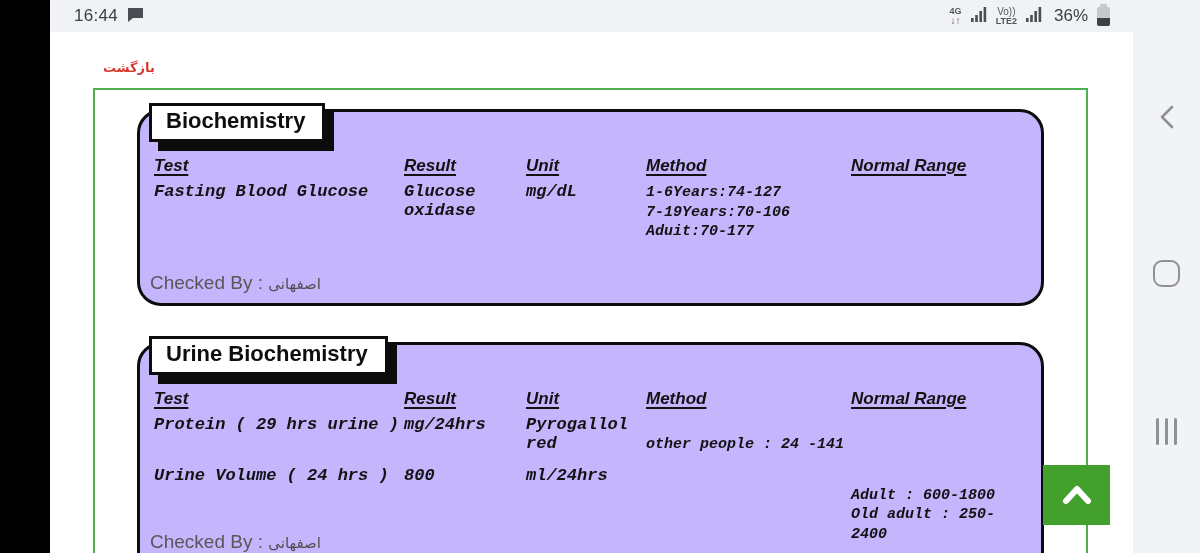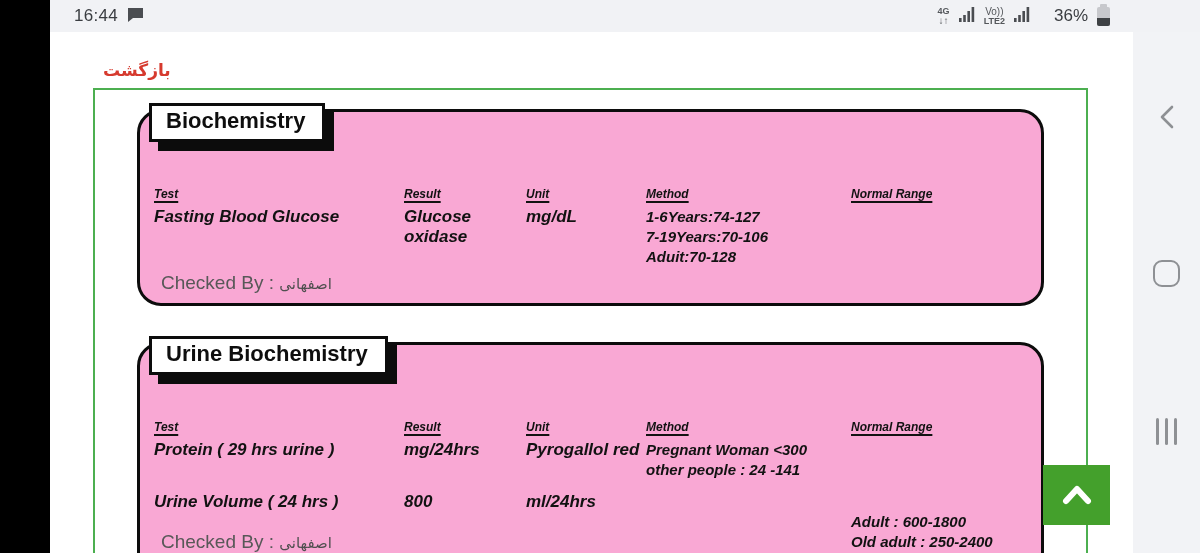--- a/index.html
+++ b/index.html
@@ -18,77 +18,77 @@
     position:absolute; left:50px; top:0; width:1150px; height:32px;
     background:#f1f2f5; display:flex; align-items:center; justify-content:space-between;
     padding:0 90px 0 24px; z-index:4;
   }
   .status-left { display:flex; align-items:center; gap:9px; }
   .status-time { font-size:17px; color:#3a3d41; letter-spacing:.3px; }
   .status-right { display:flex; align-items:center; gap:9px; }
   .stacked { display:flex; flex-direction:column; align-items:center; line-height:1; color:#54575b; }
   .stacked .top { font-size:9px; font-weight:bold; }
   .stacked .bot { font-size:10px; }
-  .pct { font-size:17px; color:#3a3d41; margin-left:15px; }
+  .pct { font-size:17px; color:#3a3d41; margin-left:3px; }
   .battery { width:13px; height:24px; display:flex; flex-direction:column; align-items:center; }
   .battery .nub { width:7px; height:3px; background:#c7c8cc; border-radius:1px 1px 0 0; }
   .battery .body { width:13px; height:19px; background:#c7c8cc; border-radius:2px; position:relative; overflow:hidden; }
   .battery .fill { position:absolute; left:0; right:0; bottom:0; height:40%; background:#3e4144; }
 
   
   .nav-bar { position:absolute; right:0; top:32px; width:67px; height:521px; background:#f2f3f6; z-index:4; }
   .nav-btn { position:absolute; left:0; width:67px; display:flex; justify-content:center; }
   .nav-back { top:72px; }
   .nav-home { top:228px; }
   .nav-recents { top:386px; }
   .squircle { width:27px; height:27px; border:2.5px solid #8e9094; border-radius:9px; }
   .recent-bars { display:flex; gap:6px; }
   .recent-bars i { display:block; width:3px; height:27px; background:#8e9094; border-radius:2px; }
 
   
   .back-link {
     position:absolute; left:103px; top:60px; color:#d63a2e;
-    font-size:17px; font-weight:bold; z-index:3; cursor:pointer;
+    font-size:13px; font-weight:bold; z-index:3; cursor:pointer;
   }
 
   
   .green-box {
     position:absolute; left:93px; top:88px; width:995px; height:480px;
     border:2px solid #4caf50; background:#fff; z-index:1;
   }
 
   
   .panel {
-    position:absolute; left:42px; width:907px; background:#f9a8d4;
+    position:absolute; left:42px; width:907px; background:#c4b5fd;
     border:3px solid #0c0c0c; border-radius:24px;
   }
   .panel1 { top:19px; height:197px; }
   .panel2 { top:252px; height:310px; }
 
   .legend {
     position:absolute; top:-9px; left:9px; background:#fff;
     border:3px solid #0c0c0c; box-shadow:9px 9px 0 0 #0c0c0c;
     padding:2px 17px 5px 14px; font-size:22px; font-weight:bold; color:#0e0e0e;
     white-space:nowrap; z-index:2;
   }
 
   .thead, .trow {
     display:grid; grid-template-columns:250px 122px 120px 205px 1fr;
     padding:0 18px 0 14px; color:#121212;
   }
-  .thead { margin-top:75px; font-size:12px; font-weight:bold; font-style:italic; }
+  .thead { margin-top:44px; font-size:17px; font-weight:bold; font-style:italic; }
   .thead span {
     text-decoration:underline; text-decoration-thickness:2px; text-underline-offset:3px;
     justify-self:start;
   }
-  .trow { margin-top:6px; font-size:17px; font-weight:bold; font-style:italic; }
+  .trow { margin-top:6px; font-size:17px; font-weight:bold; font-style:italic;font-family:Liberation Mono, monospace; }
   .trow + .trow { margin-top:12px; }
   .range-line { font-size:15px; line-height:1.18; }
 
-  .checked { position:absolute; left:21px; font-size:19px; color:#585858; white-space:nowrap; }
+  .checked { position:absolute; left:10px; font-size:19px; color:#585858; white-space:nowrap; }
   .checked1 { bottom:9px; }
   .checked2 { top:186px; }
   .checked .name { font-size:15px; color:#4f4f4f; margin-right:4px; }
 
   
   .scroll-top {
     position:absolute; left:1043px; top:465px; width:67px; height:60px;
     background:#44a02c; display:flex; align-items:center; justify-content:center;
     z-index:6; cursor:pointer; border:none;
   }
@@ -175,21 +175,21 @@
       <span>Normal Range</span>
     </div>
 
     <div class="trow">
       <span>Fasting Blood Glucose</span>
       <span>Glucose oxidase</span>
       <span>mg/dL</span>
       <span>
         <span class="range-line">1-6Years:74-127</span><br>
         <span class="range-line">7-19Years:70-106</span><br>
-        <span class="range-line">Aduit:70-128</span>
+        <span class="range-line">Aduit:70-177</span>
       </span>
     </div>
 
     <div class="checked checked1">
       <span>Checked By :</span>
       <span class="name rtl">اصفهانی</span>
     </div>
   </div>
 
   <div class="panel panel2">
@@ -201,21 +201,21 @@
       <span>Unit</span>
       <span>Method</span>
       <span>Normal Range</span>
     </div>
 
     <div class="trow">
       <span>Protein ( 29 hrs urine )</span>
       <span>mg/24hrs</span>
       <span>Pyrogallol red</span>
       <span>
-        <span class="range-line">Pregnant Woman &lt;300</span><br>
+        <br>
         <span class="range-line">other people : 24 -141</span>
       </span>
     </div>
 
     <div class="trow">
       <span>Urine Volume ( 24 hrs )</span>
       <span>800</span>
       <span>ml/24hrs</span>
       <span></span>
       <span>

